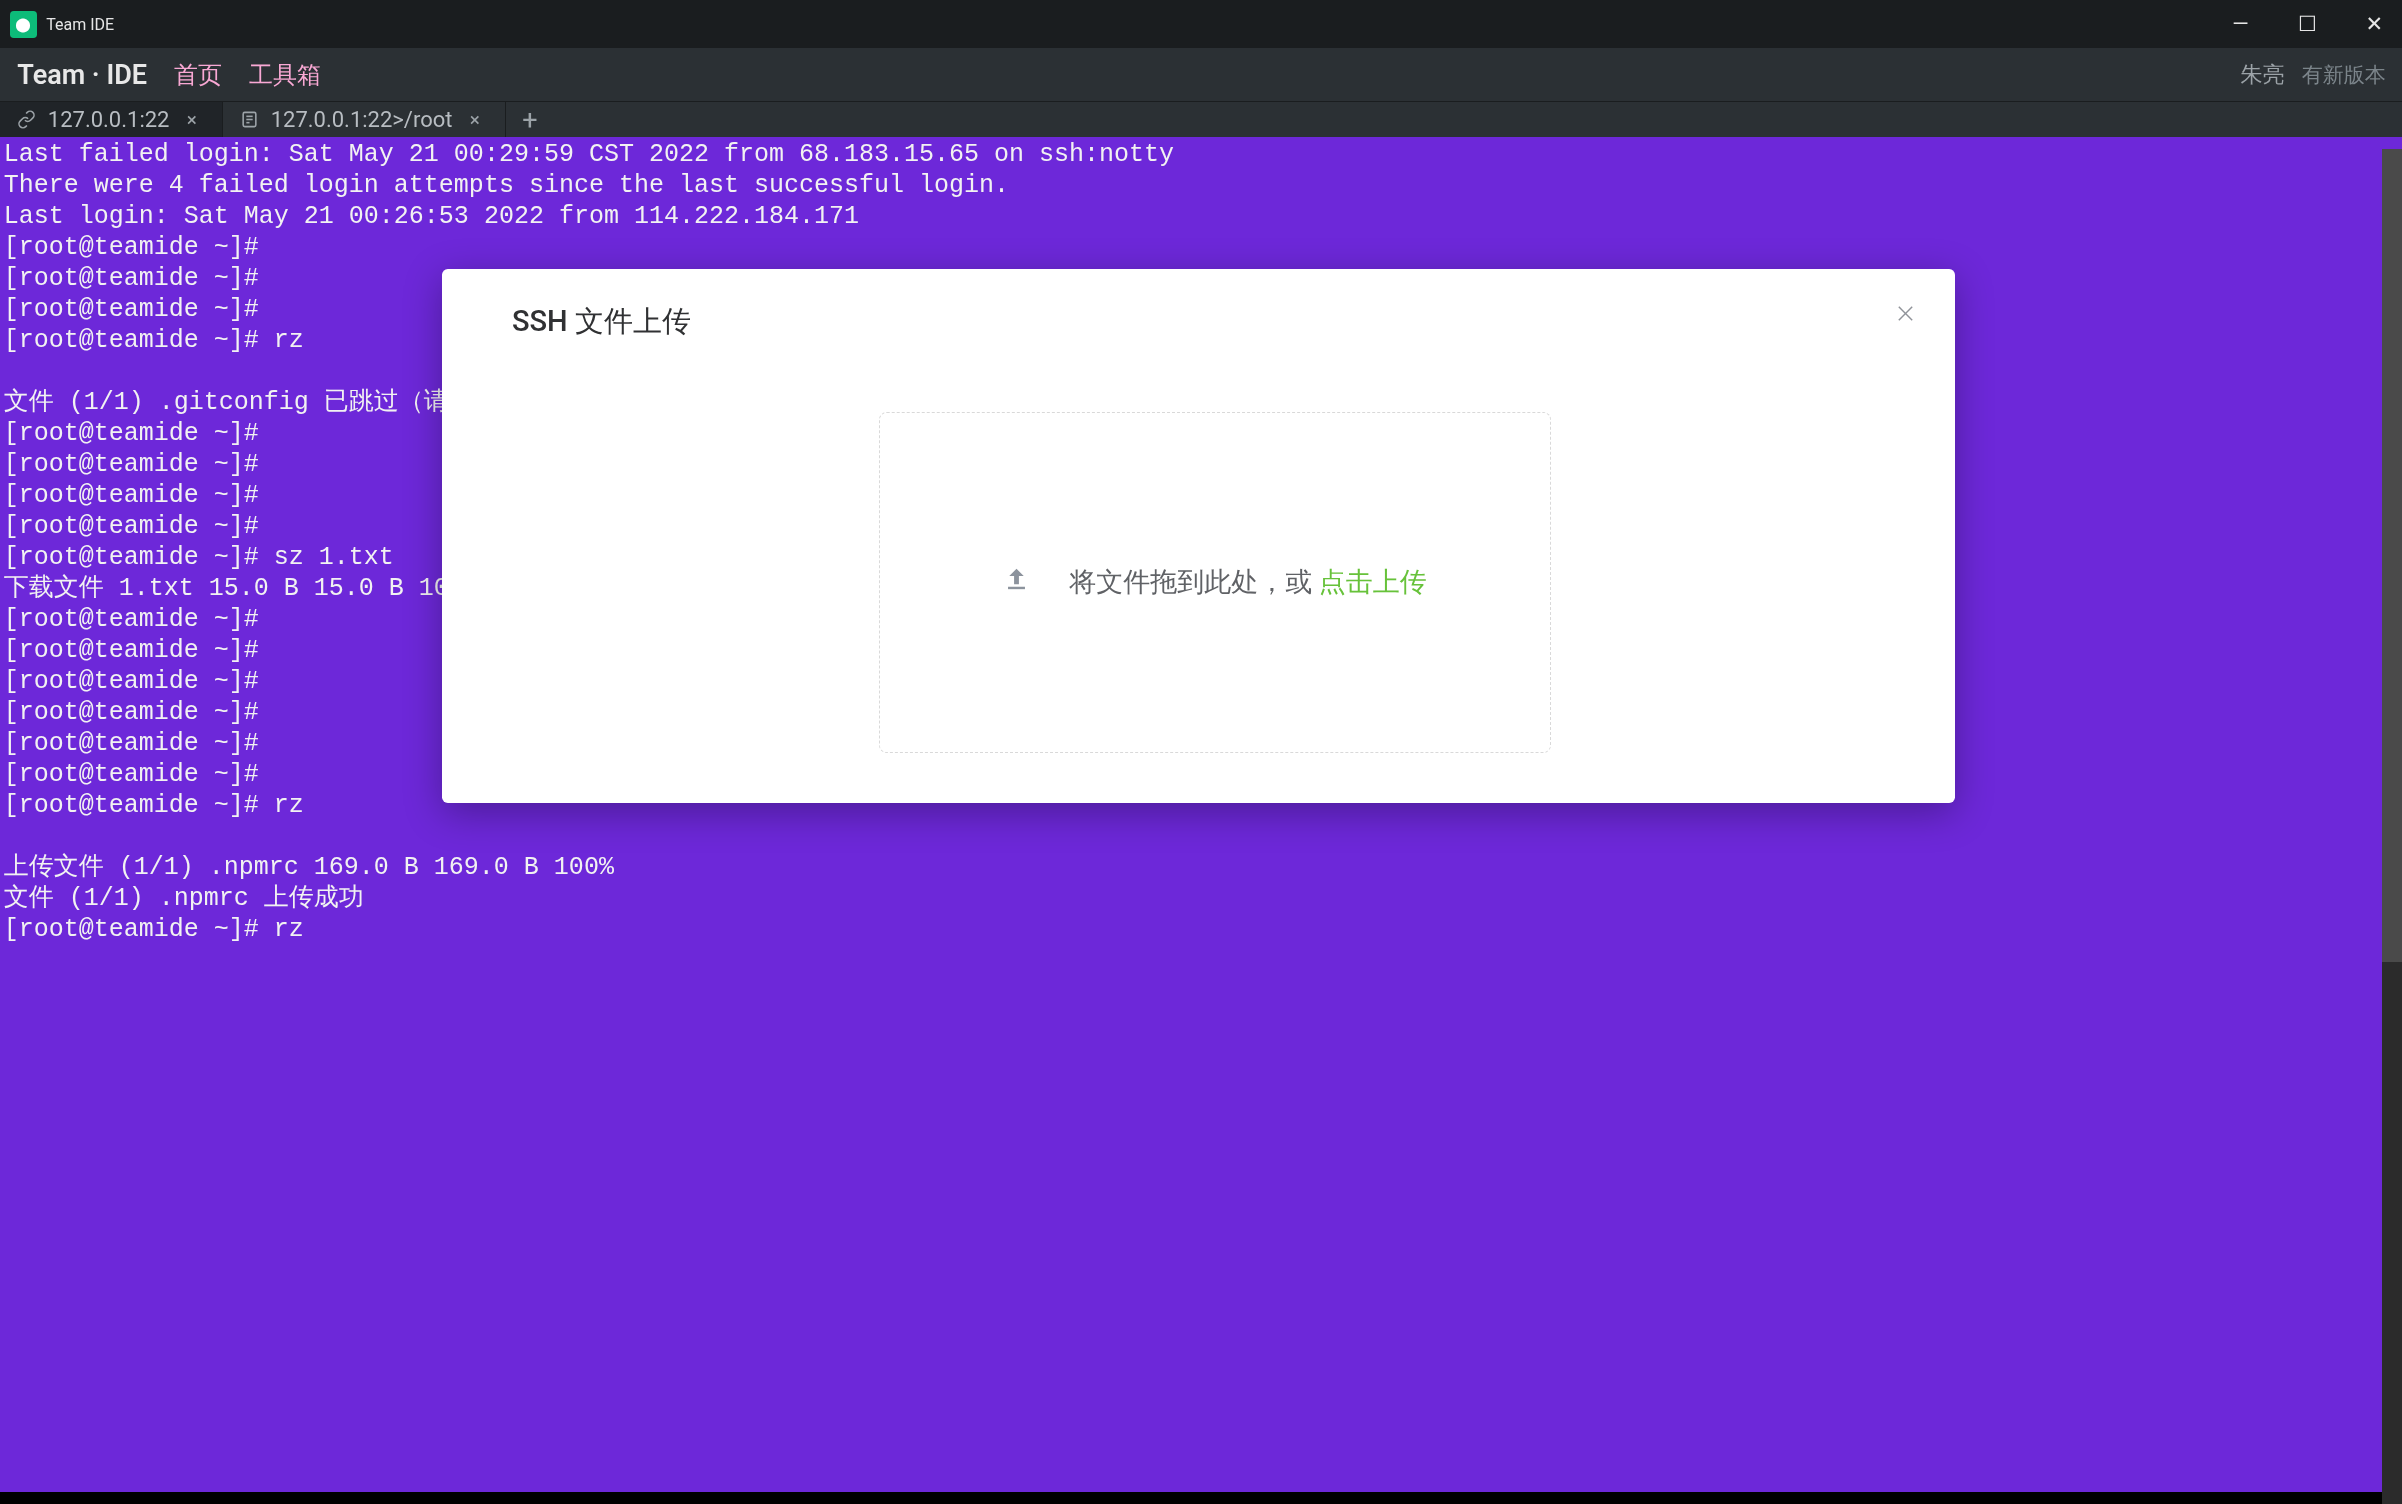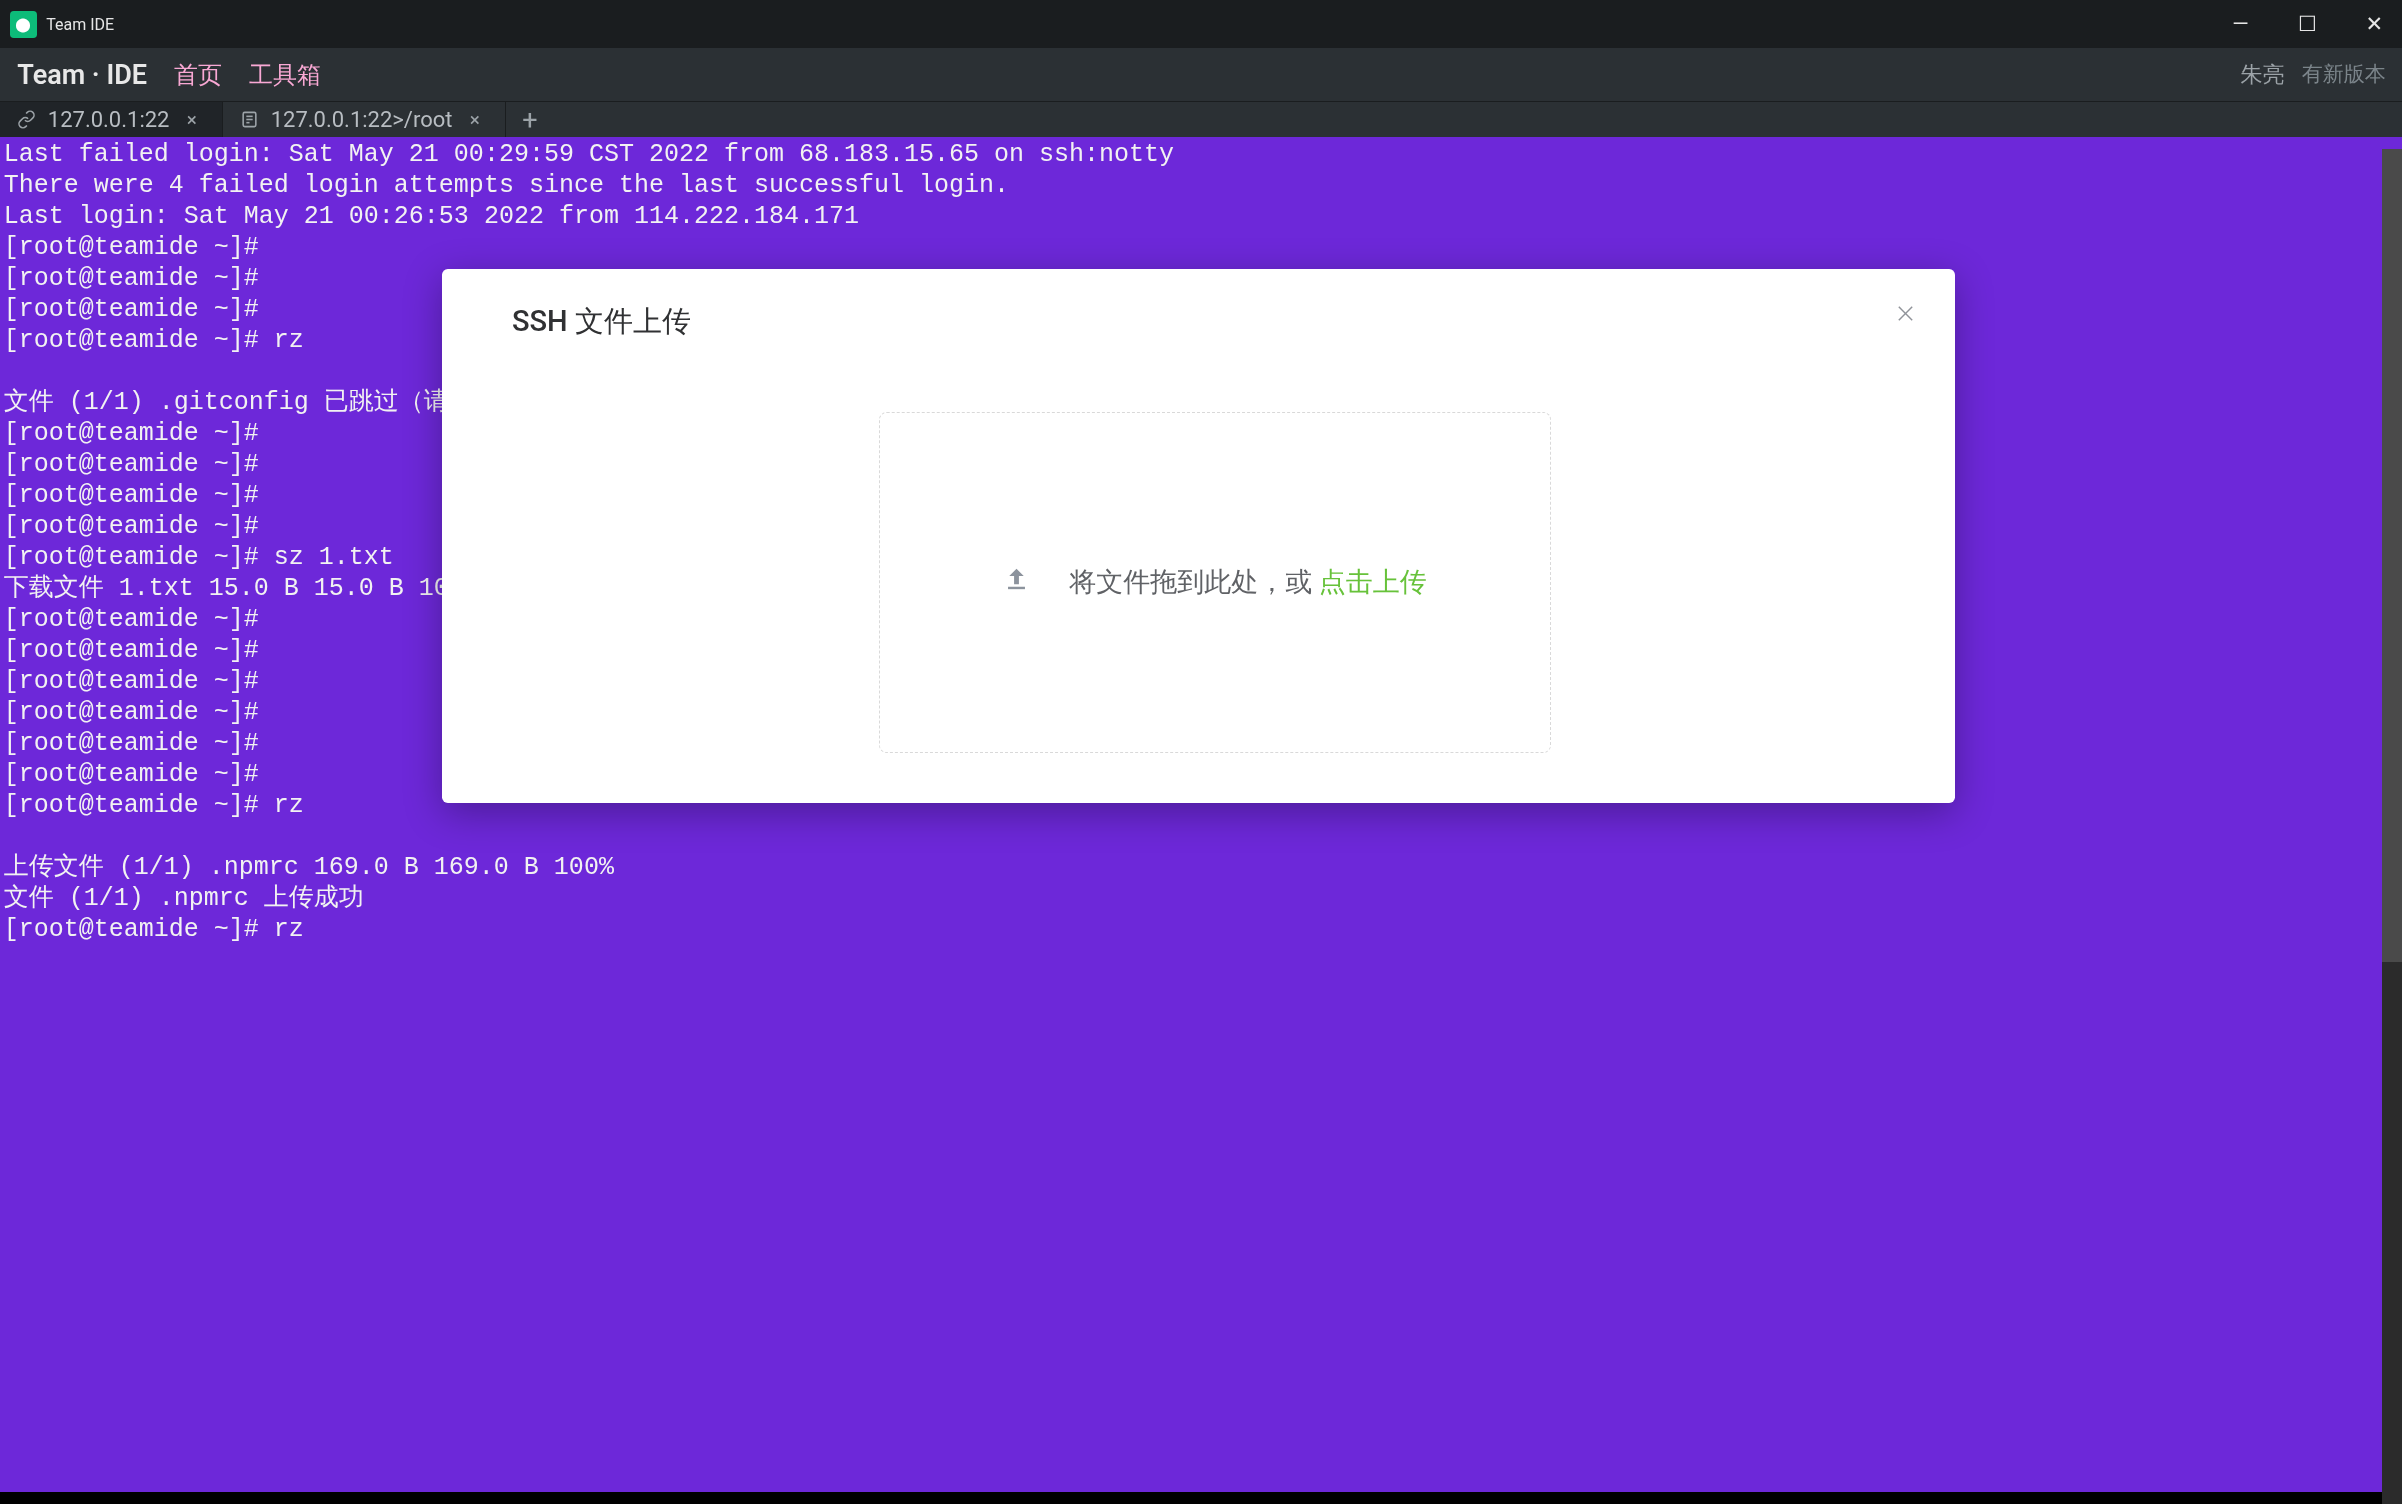--- a/index.html
+++ b/index.html
@@ -74,20 +74,21 @@
       font-weight: 600;
       color: #e8e8e8;
     }
     .menu-item {
       font-size: 24px;
       color: #f9a8d4;
       cursor: pointer;
     }
     .menubar-right {
       display: flex;
+      align-items: center;
       gap: 17.3px;
     }
     .user-name {
       font-size: 22px;
       color: #9ca3a8;
     }
     .version-badge {
       font-size: 21px;
       color: #7b848a;
     }

